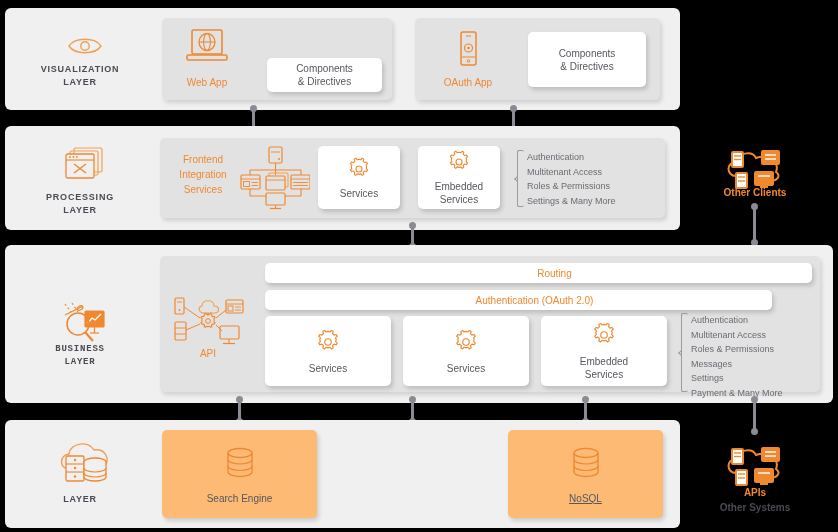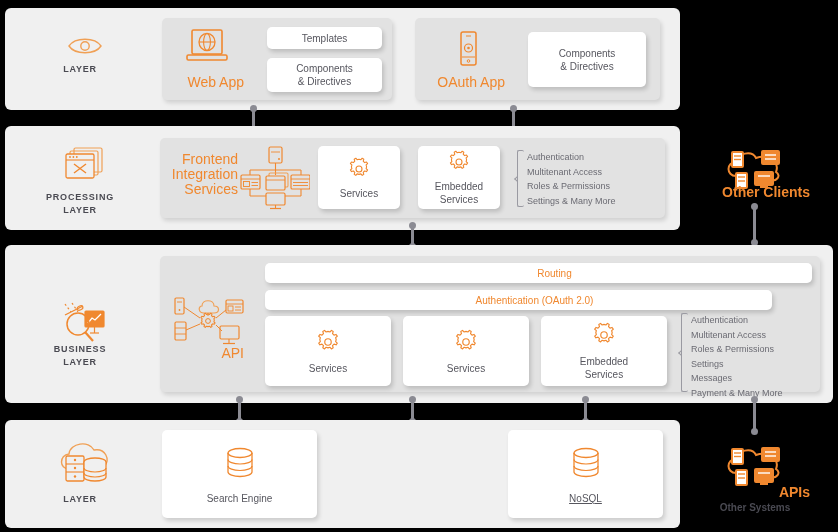--- a/index.html
+++ b/index.html
@@ -58,38 +58,38 @@
     color: #56565e;
     font-size: 10px;
     line-height: 13px;
     text-align: center;
   }
   .wcard.orange { color: #f0882f; padding-left: 32px; }
 
   
   .gcard {
     position: absolute;
-    background: #ffffff;
+    background: #fdba74;
     border-radius: 5px;
     box-shadow: 2px 3px 4px rgba(0,0,0,.15);
     display: flex;
     flex-direction: column;
     align-items: center;
     justify-content: center;
     color: #56565e;
     font-size: 10px;
   }
 
   
   .olabel {
     position: absolute;
     color: #f0882f;
-    font-size: 14px;
+    font-size: 10px;
     line-height: 13px;
-    text-align: right;
+    text-align: center;
   }
   .glabel {
     position: absolute;
     color: #4a4a52;
     font-size: 10px;
     line-height: 13px;
     text-align: center;
   }
 
   
@@ -130,38 +130,36 @@
 
   <div class="layer" style="left:5px; top:8px; width:675px; height:102px;">
   </div>
   <div class="layer-icon" style="left:5px; top:30px; height:28px;">
     <svg width="36" height="24" viewBox="0 0 36 24">
       <path d="M2 12 C8 3, 28 3, 34 12 C28 21, 8 21, 2 12 Z" fill="none" stroke="#f0a055" stroke-width="1.4"></path>
       <circle cx="18" cy="12" r="4.2" fill="none" stroke="#f0a055" stroke-width="1.4"></circle>
     </svg>
   </div>
   <div class="layer-label" style="top:63px;">
+    <div>VISUALIZATION</div>
     <div>LAYER</div>
   </div>
 
   <div class="panel" style="left:162px; top:18px; width:230px; height:82px;"></div>
   <div class="icon" style="position:absolute; left:184px; top:28px;">
     <svg width="46" height="40" viewBox="0 0 46 40">
       <rect x="8" y="2" width="30" height="24" rx="1.5" fill="none" stroke="#f0882f" stroke-width="1.6"></rect>
       <ellipse cx="23" cy="14" rx="8" ry="8.5" fill="none" stroke="#f0882f" stroke-width="1.3"></ellipse>
       <ellipse cx="23" cy="14" rx="3.4" ry="8.5" fill="none" stroke="#f0882f" stroke-width="1.1"></ellipse>
       <line x1="15" y1="14" x2="31" y2="14" stroke="#f0882f" stroke-width="1.1"></line>
       <rect x="3" y="27" width="40" height="5" rx="1.4" fill="none" stroke="#f0882f" stroke-width="1.6"></rect>
     </svg>
   </div>
   <div class="olabel" style="left:170px; top:76px; width:74px;">Web App</div>
 
-  <div class="wcard" style="left:267px; top:27px; width:115px; height:22px;">
-    <span>Templates</span>
-  </div>
   <div class="wcard" style="left:267px; top:58px; width:115px; height:34px;">
     <span>Components<br>&amp; Directives</span>
   </div>
 
   <div class="panel" style="left:415px; top:18px; width:245px; height:82px;"></div>
   <div class="icon" style="position:absolute; left:455px; top:30px;">
     <svg width="26" height="40" viewBox="0 0 26 40">
       <rect x="6" y="2" width="15" height="33" rx="2" fill="none" stroke="#f0882f" stroke-width="1.5"></rect>
       <line x1="11" y1="6" x2="16" y2="6" stroke="#f0882f" stroke-width="1"></line>
       <circle cx="13.5" cy="18" r="4" fill="none" stroke="#f0882f" stroke-width="1.2"></circle>
@@ -303,21 +301,21 @@
       <line x1="4" y1="15" x2="22" y2="6" stroke="#f0882f" stroke-width="1.3"></line>
       <ellipse cx="19" cy="8" rx="3" ry="2" fill="none" stroke="#f0882f" stroke-width="1.2" transform="rotate(-25 19 8)"></ellipse>
       <rect x="24" y="11" width="19" height="16" rx="1" fill="#f0882f" stroke="#f0882f" stroke-width="1.2"></rect>
       <polyline points="27,23 31,18 34,20 40,14" fill="none" stroke="#fff" stroke-width="1.3"></polyline>
       <line x1="33.5" y1="27" x2="33.5" y2="33" stroke="#f0882f" stroke-width="1.2"></line>
       <line x1="29" y1="33" x2="38" y2="33" stroke="#f0882f" stroke-width="1.2"></line>
       <circle cx="17" cy="24" r="11" fill="none" stroke="#f0882f" stroke-width="1.5"></circle>
       <line x1="24" y1="32" x2="32" y2="41" stroke="#f0882f" stroke-width="2.2"></line>
     </svg>
   </div>
-  <div class="layer-label" style="top:343px;">
+  <div class="layer-label" style="top:343px;font-family:Liberation Mono, monospace;">
     <div>BUSINESS</div>
     <div>LAYER</div>
   </div>
 
   <div class="panel" style="left:160px; top:256px; width:660px; height:136px;"></div>
 
   <div class="icon" style="position:absolute; left:172px; top:290px;">
     <svg width="72" height="60" viewBox="0 0 72 60">
       <path d="M30 16 C30 9, 42 9, 42 16 C48 16, 48 23, 42 23 L32 23 C26 23, 26 16, 30 16 Z" fill="none" stroke="#f0a055" stroke-width="1.2"></path>
       <rect x="3" y="8" width="9" height="16" rx="1.2" fill="none" stroke="#f0882f" stroke-width="1.2"></rect>
@@ -382,22 +380,22 @@
     <span style="margin-top:6px;">Embedded<br>Services</span>
   </div>
 
   <div class="flist" style="left:681px; top:313px; width:140px; height:79px;">
     <span class="brace">
         <span class="nub"></span>
       </span>
     <div>Authentication</div>
     <div>Multitenant Access</div>
     <div>Roles &amp; Permissions</div>
+    <div>Messages</div>
     <div>Settings</div>
-    <div>Messages</div>
     <div>Payment &amp; Many More</div>
   </div>
 
   <div class="dot" style="left:236px; top:396px;"></div>
   <div class="conn" style="left:238px; top:399px; height:22px;"></div>
   <div class="dot" style="left:236px; top:418px;"></div>
 
   <div class="dot" style="left:409px; top:396px;"></div>
   <div class="conn" style="left:411px; top:399px; height:22px;"></div>
   <div class="dot" style="left:409px; top:418px;"></div>

